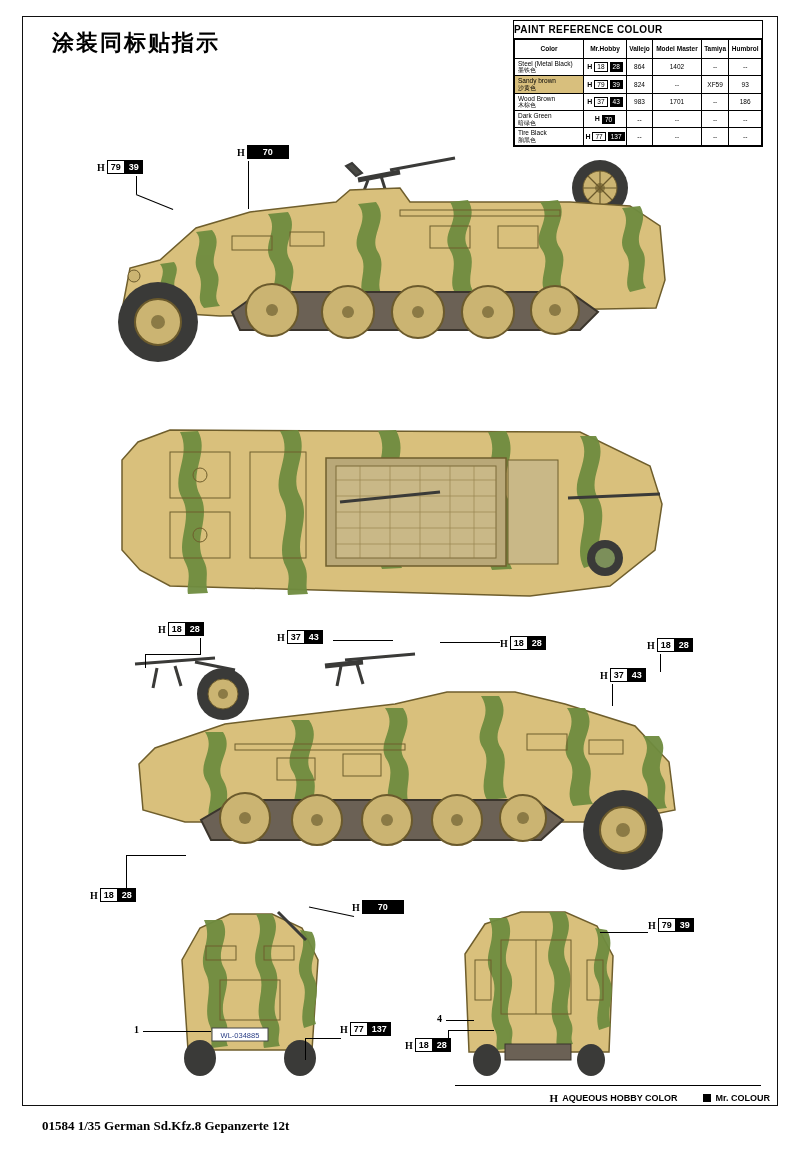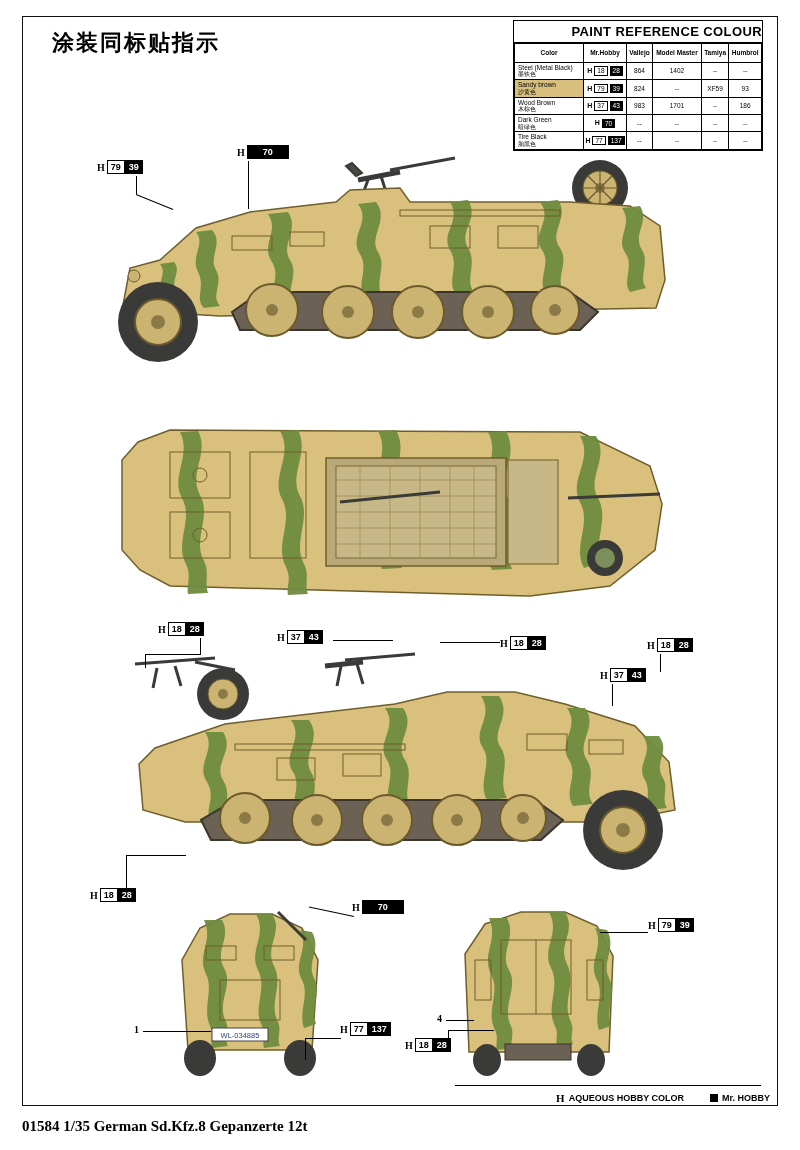--- a/index.html
+++ b/index.html
@@ -10,21 +10,21 @@
   .sheet{position:absolute;inset:0;background:#fff;}
   
   .page-border{position:absolute;left:22px;top:16px;width:756px;height:1090px;border:1px solid #111;box-sizing:border-box;}
 
   
   .title-cn{position:absolute;left:52px;top:28px;font-size:22px;font-weight:bold;letter-spacing:2px;font-family:"DejaVu Sans", sans-serif;}
   .title-en{position:absolute;left:52px;top:64px;font-size:22px;font-weight:bold;font-family:"Liberation Serif", serif;}
 
   
   .paint-table{position:absolute;left:513px;top:20px;width:248px;border:1px solid #000;background:#fff;}
-  .paint-title{text-align:right;font-size:13px;font-weight:bold;letter-spacing:.4px;padding:3px 0 3px 0;border-bottom:1px solid #000;}
+  .paint-title{text-align:left;font-size:10px;font-weight:bold;letter-spacing:.4px;padding:3px 0 3px 0;border-bottom:1px solid #000;}
   table.pt{border-collapse:collapse;width:100%;font-size:6.5px;}
   table.pt th,table.pt td{border:1px solid #000;text-align:center;vertical-align:middle;padding:1px 1px;line-height:1.15;}
   table.pt th{font-weight:bold;font-size:6.5px;height:16px;}
   table.pt td.cname{text-align:left;padding-left:3px;width:64px;}
   table.pt td.code{width:40px;}
   .cn-sub{font-family:"DejaVu Sans",sans-serif;font-size:6px;display:block;}
   .hcode{display:inline-flex;align-items:center;gap:2px;}
   .hcode .h{font-weight:bold;font-size:7px;}
   .hcode .num{border:1px solid #000;padding:0 2px;font-size:6.5px;background:#fff;}
   .hcode .num.dark{background:#000;color:#fff;border-color:#000;}
@@ -34,21 +34,21 @@
   .cal{position:absolute;display:flex;align-items:center;font-size:9px;font-weight:bold;white-space:nowrap;}
   .cal .h{font-size:10px;font-weight:bold;margin-right:2px;font-family:"Liberation Serif",serif;}
   .cal .b1{border:1px solid #000;background:#fff;color:#000;padding:0 3px;font-size:9px;line-height:12px;}
   .cal .b2{border:1px solid #000;background:#000;color:#fff;padding:0 3px;font-size:9px;line-height:12px;}
   .cal .wide{min-width:34px;text-align:center;}
   .leader{position:absolute;background:#000;}
 
   
   .veh{position:absolute;}
   
-  .footer-code{position:absolute;left:22px;top:1118px;font-size:15px;font-weight:bold;font-family:"Liberation Serif",serif;}
+  .footer-code{position:absolute;left:42px;top:1118px;font-size:13px;font-weight:bold;font-family:"Liberation Serif",serif;}
   .legend{position:absolute;right:30px;top:1092px;display:flex;align-items:center;gap:26px;font-size:9px;font-weight:bold;}
   .legend .item{display:flex;align-items:center;gap:4px;}
   .legend .hmark{font-family:"Liberation Serif",serif;font-size:11px;font-weight:bold;}
   .legend .sq{width:8px;height:8px;background:#000;display:inline-block;}
   .legend-rule{position:absolute;left:455px;top:1085px;width:306px;height:1px;background:#000;}
 
   .numlabel{position:absolute;font-size:10px;font-weight:bold;font-family:"Liberation Serif",serif;}
 </style>
 </head>
 <body>
@@ -474,18 +474,18 @@
   <div class="leader" style="left:446px;top:1020px;width:28px;height:1px;"></div>
 
   <div class="legend-rule"></div>
   <div class="legend">
     <div class="item">
       <span class="hmark">H</span>
       <span>AQUEOUS HOBBY COLOR</span>
     </div>
     <div class="item">
       <span class="sq"></span>
-      <span>Mr. HOBBY</span>
+      <span>Mr. COLOUR</span>
     </div>
   </div>
 
   <div class="footer-code">01584 1/35 German Sd.Kfz.8 Gepanzerte 12t</div>
 </div>
 
 </body></html>

